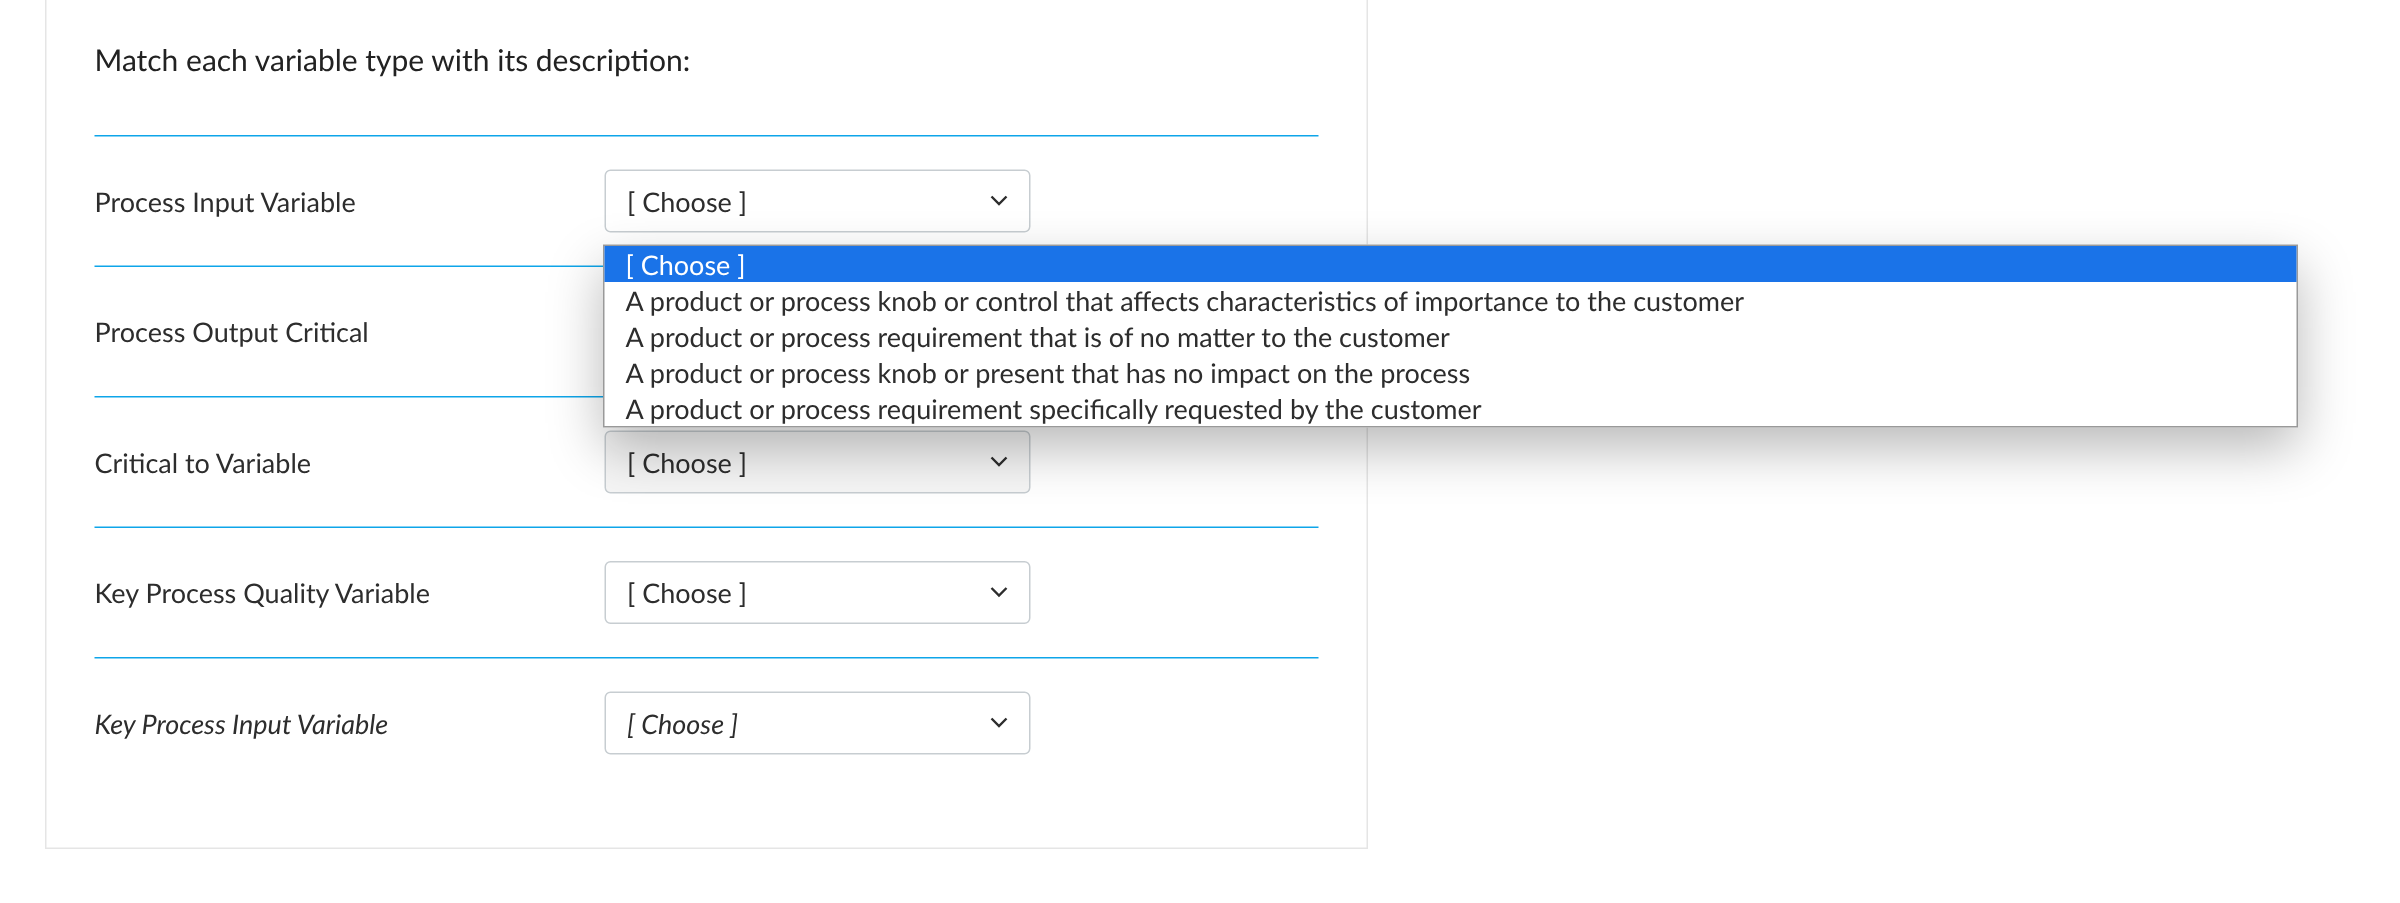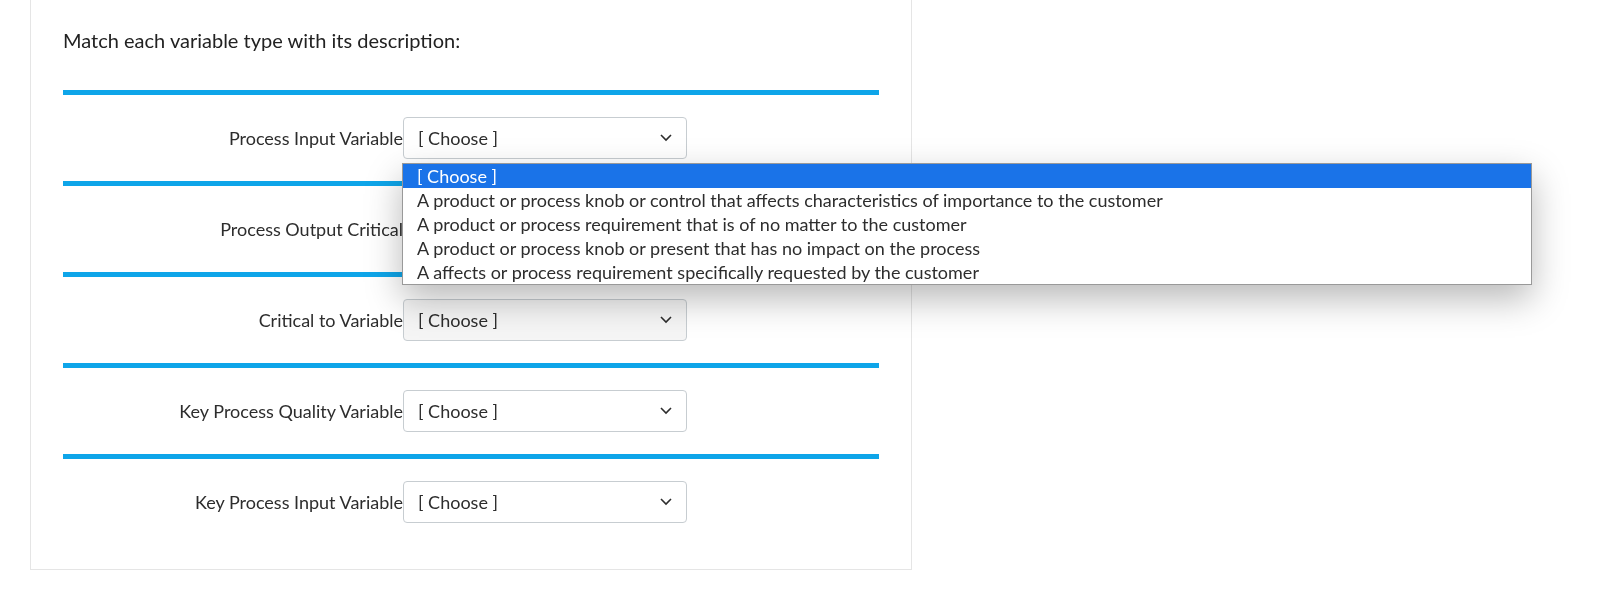--- a/index.html
+++ b/index.html
@@ -10,34 +10,33 @@
     background: #fff;
     width: 1600px;
     height: 602px;
     position: relative;
   }
   .card {
     border: 1px solid #e5e5e5;
     border-top: none;
     width: 882px;
     margin-left: 30px;
-    padding: 28px 32px 24px 32px;
+    padding: 28px 32px 40px 32px;
     position: relative;
   }
   .prompt {
     font-size: 20px;
     margin-bottom: 38px;
     color: #222;
   }
   .row {
     display: flex;
     align-items: center;
-    border-top: 5px solid #0ea5e9;
+    border-top: 1px solid #0ea5e9;
     padding: 22px 0;
-    text-align: right;
   }
   .row:first-of-type { border-top: 1px solid #eee; }
   .row .label {
     width: 340px;
     font-size: 18px;
     color: #2d2d2d;
   }
   .select {
     width: 284px;
     height: 42px;
@@ -122,30 +121,30 @@
   <div class="row">
     <div class="label">Key Process Quality Variable</div>
     <div class="select">
       <span>[ Choose ]</span>
       <svg class="chev" viewBox="0 0 12 8">
           <path d="M1 1l5 5 5-5" stroke="#2d2d2d" stroke-width="1.6" fill="none"></path>
         </svg>
     </div>
   </div>
 
-  <div class="row" style="border-bottom:none;">
+  <div class="row" style="border-bottom:none;font-style:italic;">
     <div class="label">Key Process Input Variable</div>
     <div class="select">
       <span>[ Choose ]</span>
       <svg class="chev" viewBox="0 0 12 8">
           <path d="M1 1l5 5 5-5" stroke="#2d2d2d" stroke-width="1.6" fill="none"></path>
         </svg>
     </div>
   </div>
 </div>
 
 <div class="dropdown">
   <div class="opt selected">[ Choose ]</div>
   <div class="opt">A product or process knob or control that affects characteristics of importance to the customer</div>
   <div class="opt">A product or process requirement that is of no matter to the customer</div>
   <div class="opt">A product or process knob or present that has no impact on the process</div>
-  <div class="opt">A affects or process requirement specifically requested by the customer</div>
+  <div class="opt">A product or process requirement specifically requested by the customer</div>
 </div>
 
 </body></html>

